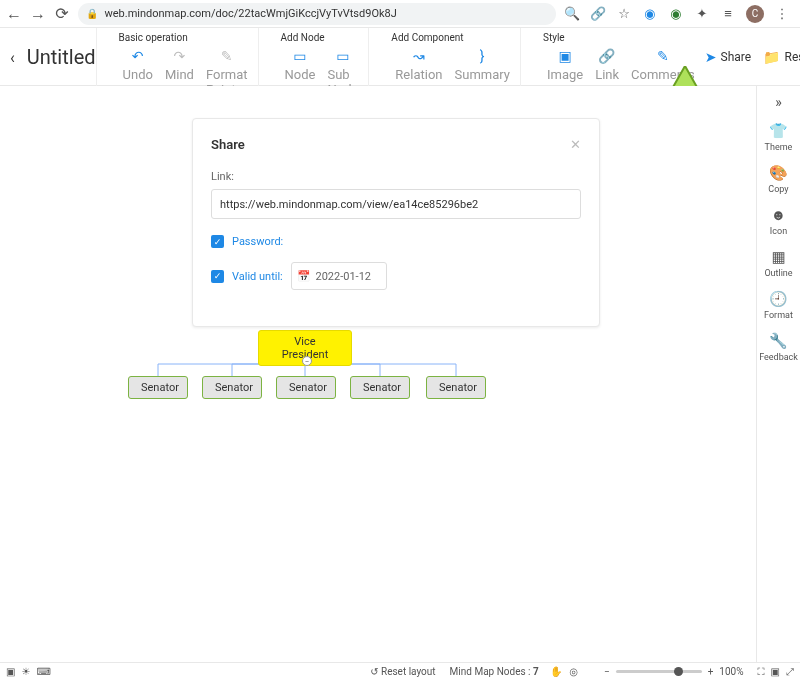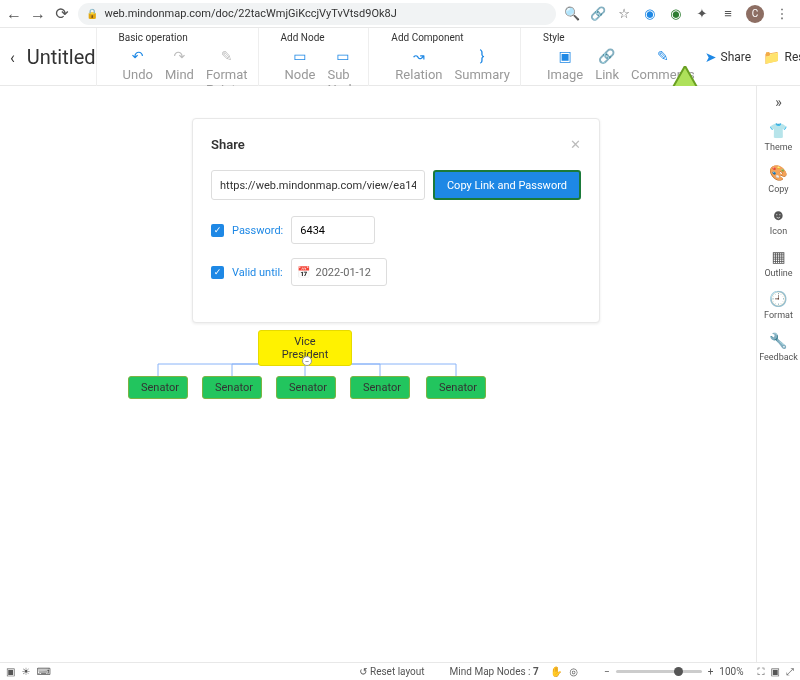--- a/index.html
+++ b/index.html
@@ -50,21 +50,21 @@
   .dlg-lbl { font-size:11px; color:#666; margin-bottom:6px;}
   .dlg-row { display:flex; gap:8px; margin-bottom:16px;}
   .dlg-input { flex:1; height:30px; border:1px solid #ddd; border-radius:3px; padding:0 8px; font-size:11px; color:#333;}
   .copy-btn { height:30px; padding:0 12px; background:#1e88e5; color:#fff; border:2px solid #1b7a3a; border-radius:3px; font-size:11px; cursor:pointer;}
   .chk-row { display:flex; align-items:center; gap:8px; margin-bottom:14px; font-size:11px; color:#1e88e5;}
   .chkbox { width:13px;height:13px;background:#1e88e5;border-radius:2px;display:flex;align-items:center;justify-content:center;color:#fff;font-size:9px;}
   .small-input { width:84px; height:28px; border:1px solid #ddd; border-radius:3px; padding:0 8px; font-size:11px;}
   .date-input { width:96px; height:28px; border:1px solid #ddd; border-radius:3px; padding:0 6px; font-size:11px; display:flex; align-items:center; gap:4px; color:#666;}
 
   
-  .node { position:absolute; background:#22c55e; border:1px solid #7cb342; border-radius:3px; font-size:11px; color:#333; padding:4px 12px;}
+  .node { position:absolute; background:#e5e5e5; border:1px solid #7cb342; border-radius:3px; font-size:11px; color:#333; padding:4px 12px;}
   .vp { left:258px; top:244px; width:94px; text-align:center; background:#fff200; border:1px solid #e6da00;}
   .senator { top:290px; width:60px; text-align:center;}
   .connector-dot{position:absolute;left:302px;top:270px;width:10px;height:10px;border:1px solid #999;border-radius:5px;background:#fff;display:flex;align-items:center;justify-content:center;font-size:8px;color:#666;}
 
   
   .arrow-ann { position:absolute; left:660px; top:66px; width:50px; height:88px;}
   .arrow-ann svg { width:100%; height:100%; }
 
   
   .bottom { position:absolute; bottom:0; left:0; right:0; height:18px; border-top:1px solid #e8e8e8; display:flex; align-items:center; font-size:10px; color:#555; padding:0 6px; gap:6px;}
@@ -203,28 +203,27 @@
     <div class="node senator" style="left:202px"><span>Senator</span></div>
     <div class="node senator" style="left:276px"><span>Senator</span></div>
     <div class="node senator" style="left:350px"><span>Senator</span></div>
     <div class="node senator" style="left:426px"><span>Senator</span></div>
 
     <div class="dialog">
       <div class="dlg-head">
         <span class="dlg-title">Share</span>
         <span class="dlg-close">✕</span>
       </div>
+      <div class="dlg-lbl">Link:</div>
       <div class="dlg-row">
         <input class="dlg-input" value="https://web.mindonmap.com/view/ea14ce85296be2" style="">
-        <button class="copy-btn"><span>Copy Link and Password</span></button>
       </div>
       <div class="chk-row">
         <div class="chkbox">✓</div>
         <span>Password:</span>
-        <input class="small-input" value="6434" style="">
       </div>
       <div class="chk-row">
         <div class="chkbox">✓</div>
         <span>Valid until:</span>
         <div class="date-input">
           <span>📅</span>
           <span>2022-01-12</span>
         </div>
       </div>
     </div>
@@ -259,21 +258,21 @@
       </div>
   </div>
 </div>
 
 <div class="bottom">
   <span>▣</span>
   <span>☀</span>
   <span>⌨</span>
   <span class="sp"></span>
   <span>↺ <span>Reset layout</span></span>
-  <span style="margin-left:19px"><span>Mind Map Nodes :</span> <b>7</b></span>
+  <span style="margin-left:8px"><span>Mind Map Nodes :</span> <b>7</b></span>
   <span style="margin-left:6px">✋</span>
   <span>◎</span>
   <span style="margin-left:20px">−</span>
   <div class="zoom-track">
       <div class="zoom-thumb"></div>
     </div>
   <span>+</span>
   <span>100%</span>
   <span style="margin-left:8px">⛶</span>
   <span>▣</span>

